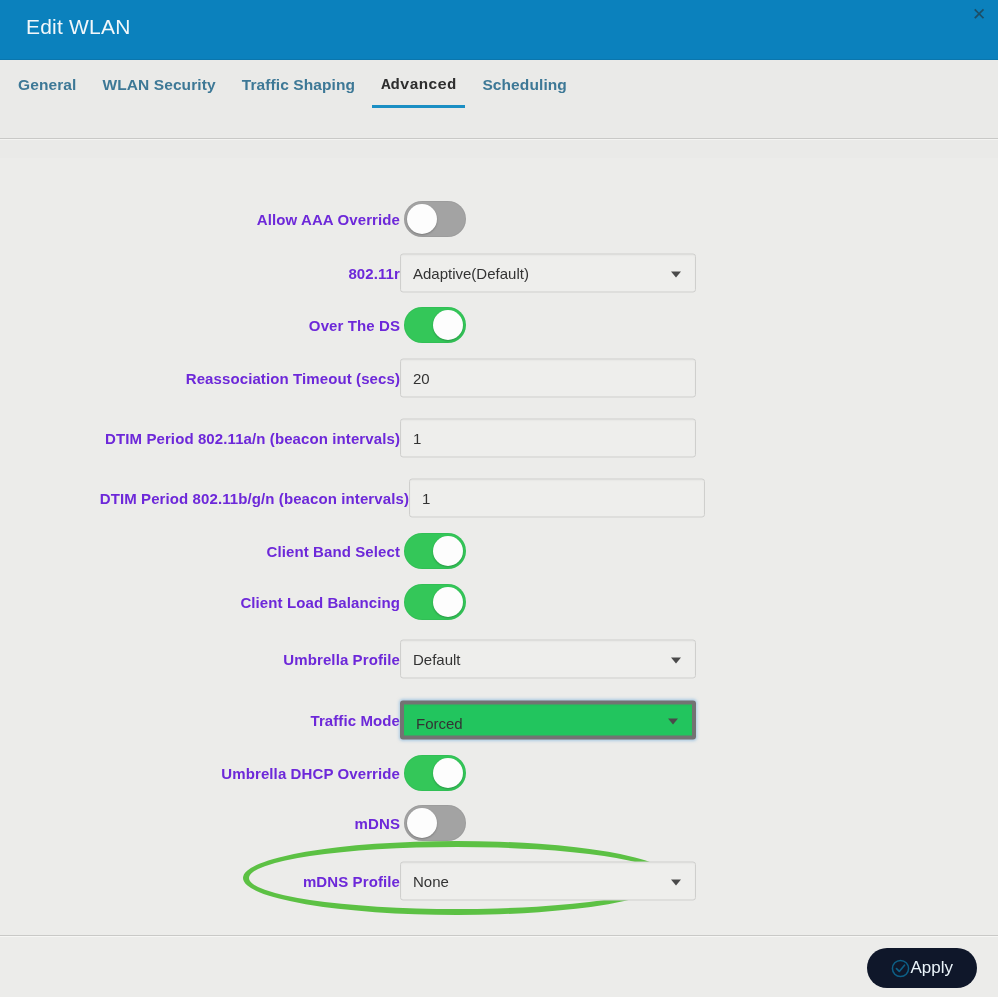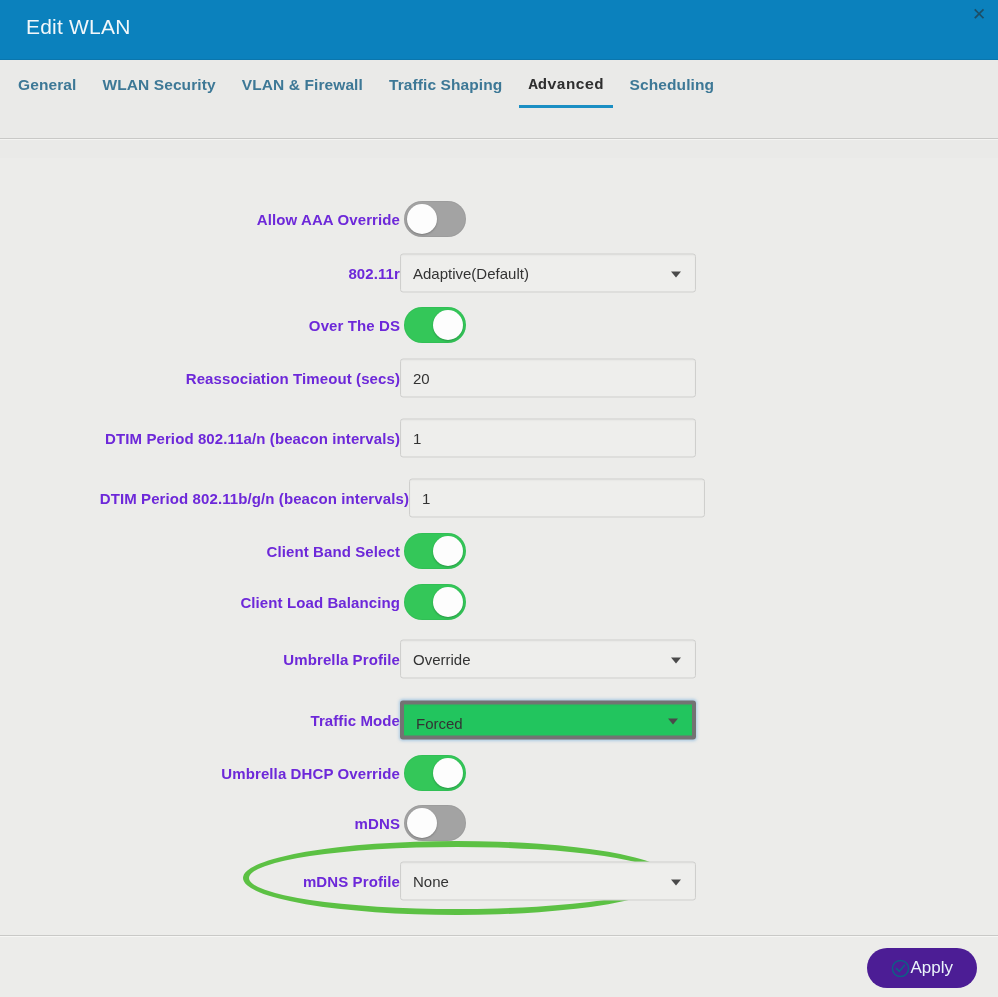--- a/index.html
+++ b/index.html
@@ -229,21 +229,21 @@
     display: flex;
     gap: 14px;
   }
   .btn {
     display: flex;
     align-items: center;
     gap: 0;
     height: 40px;
     padding: 0 24px;
     border-radius: 20px;
-    background: #4c1d95;
+    background: #0f172a;
     color: #eaf4fa;
     font-size: 17px;
     cursor: pointer;
     user-select: none;
     border: none;
     font-family: "Liberation Sans", sans-serif;
   }
   .btn svg { display: block; }
 </style>
 </head>
@@ -258,23 +258,20 @@
 
   <div id="tabbar">
     <div id="tabs" style="padding-left: 5px;">
         <div class="tab">
           <span class="tab-label">General</span>
         </div>
         <div class="tab">
           <span class="tab-label">WLAN Security</span>
         </div>
         <div class="tab">
-          <span class="tab-label">VLAN &amp; Firewall</span>
-        </div>
-        <div class="tab">
           <span class="tab-label">Traffic Shaping</span>
         </div>
         <div class="tab active">
           <span class="tab-label">Advanced</span>
         </div>
         <div class="tab">
           <span class="tab-label">Scheduling</span>
         </div>
       </div>
     <div id="tab-divider"></div>
@@ -334,21 +331,21 @@
         <div class="row-label">Client Load Balancing</div>
         <div class="row-control">
           <div class="toggle on">
             <div class="knob"></div>
           </div>
         </div>
       </div>
       <div class="row" style="top: 501px;">
         <div class="row-label">Umbrella Profile</div>
         <div class="row-control">
-          <div class="field select"><span>Override</span><span class="caret"></span></div>
+          <div class="field select"><span>Default</span><span class="caret"></span></div>
         </div>
       </div>
       <div class="row" style="top: 562px;">
         <div class="row-label">Traffic Mode</div>
         <div class="row-control">
           <div class="field select focused"><span>Forced</span><span class="caret"></span></div>
         </div>
       </div>
       <div class="row" style="top: 615px;">
         <div class="row-label">Umbrella DHCP Override</div>

